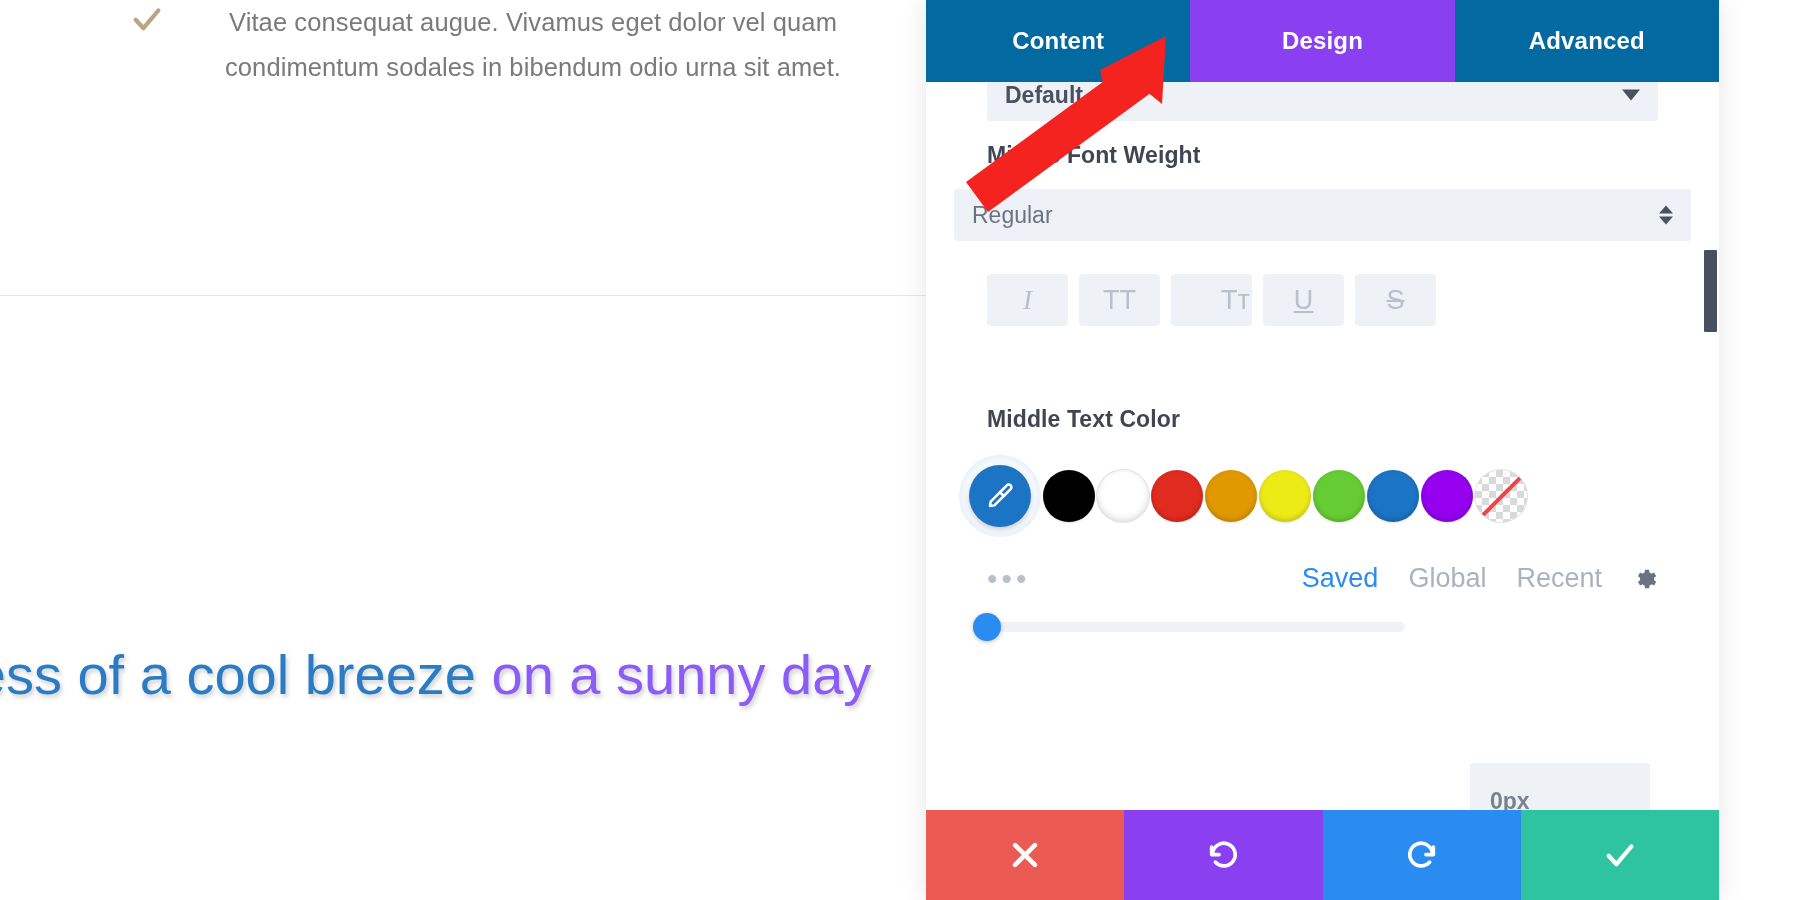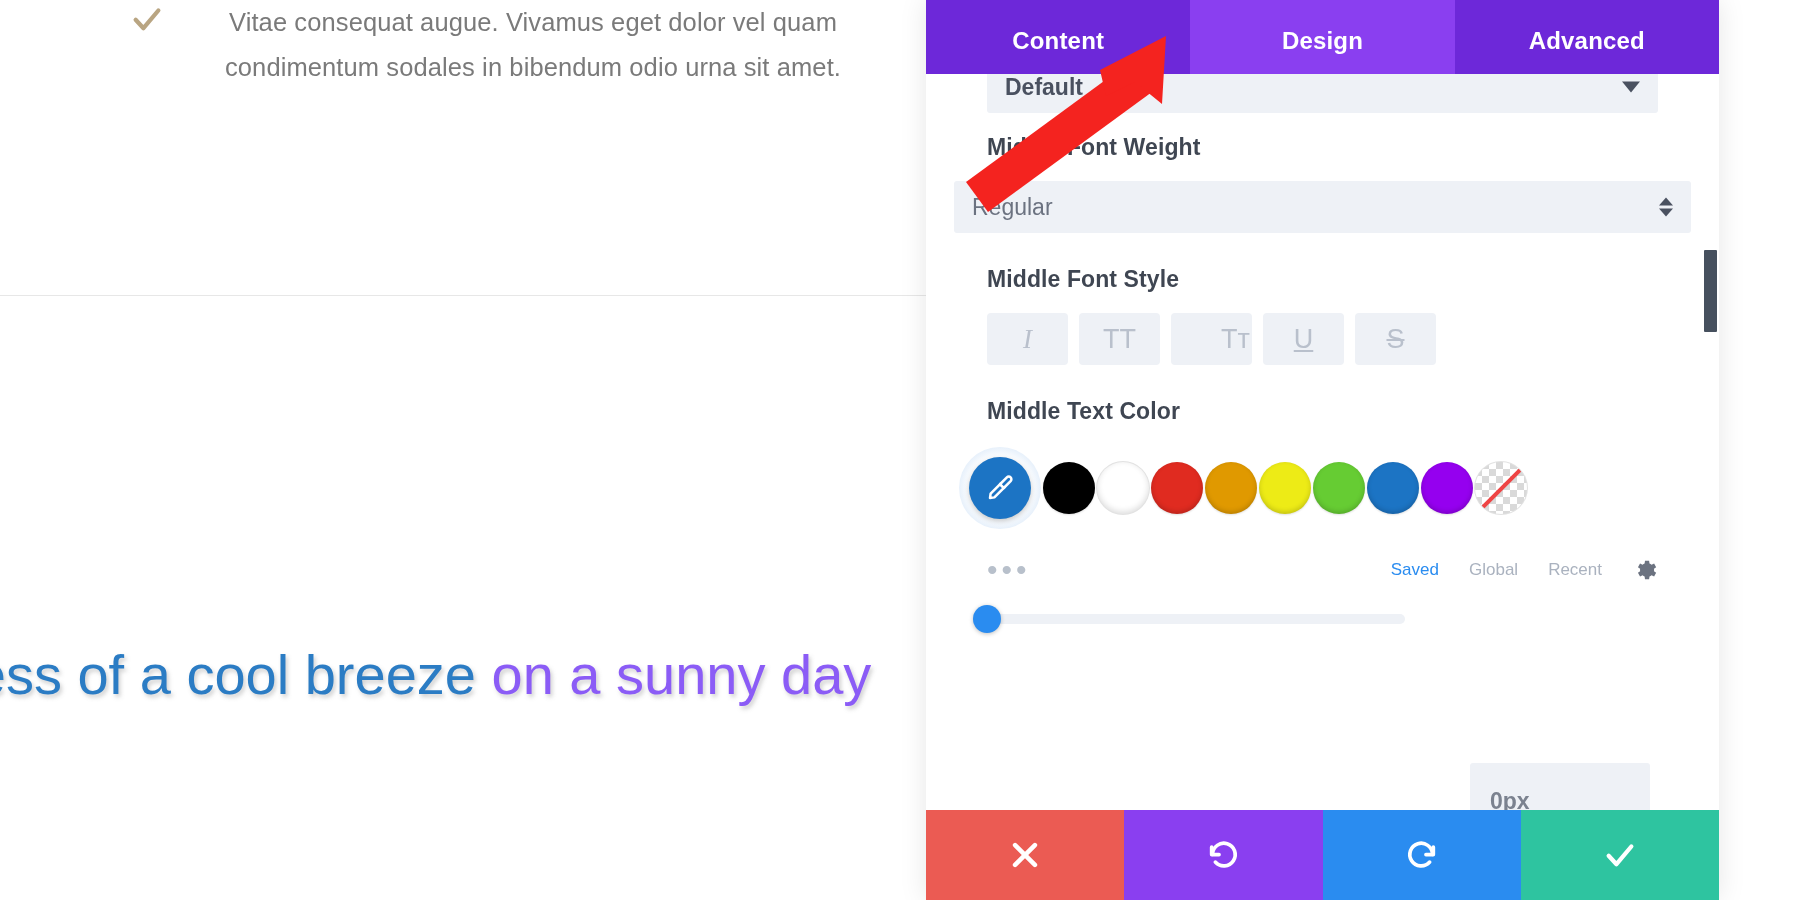--- a/index.html
+++ b/index.html
@@ -45,32 +45,32 @@
   .hero-yellow { color: #8b5cf6; }
 
   
   .modal {
     position: absolute; left: 926px; top: 0; width: 793px; height: 900px;
     background: #ffffff;
     box-shadow: 0 0 26px rgba(0,0,0,.10);
   }
   .modal-tabs {
     position: absolute; left: 0; top: 0; width: 793px; height: 82px;
-    background: #6d28d9; display: flex;
+    background: #0369a1; display: flex;
   }
   .tab {
     flex: 1 1 0; height: 82px; display: flex; align-items: center;
     justify-content: center; color: #ffffff; font-size: 24px;
     font-weight: 700; letter-spacing: .2px; cursor: pointer;
     font-family: "Liberation Sans", sans-serif;
   }
   .tab.active { background: #8a3ff0; }
 
   .modal-body {
-    position: absolute; left: 0; top: 74px; width: 793px; height: 728px;
+    position: absolute; left: 0; top: 82px; width: 793px; height: 728px;
     background: #ffffff; overflow: hidden;
   }
   .field-block { position: absolute; left: 0; width: 793px; }
 
   .ctrl-label {
     font-size: 23px; font-weight: 700; color: #3f4652;
     font-family: "Liberation Sans", sans-serif; letter-spacing: .1px;
   }
   .select-box {
     position: relative; height: 52px; background: #eef1f6;
@@ -140,21 +140,21 @@
   .swatch-none::after {
     content: ""; position: absolute; left: 50%; top: -4px;
     width: 4px; height: 62px; background: #ef4444;
     transform: translateX(-50%) rotate(45deg);
   }
 
   
   .meta-row { display: flex; align-items: center; }
   .dots { color: #b8c0cb; font-size: 30px; letter-spacing: 4px; line-height: 1; cursor: pointer; }
   .meta-right { margin-left: auto; display: flex; align-items: center; gap: 30px; }
-  .meta-link { font-size: 17px; color: #aab2bf; cursor: pointer;
+  .meta-link { font-size: 27px; color: #aab2bf; cursor: pointer;
     font-family: "Liberation Sans", sans-serif; }
   .meta-link.active { color: #2a8cf0; }
   .gear { width: 26px; height: 26px; color: #6b7280; cursor: pointer; }
   .gear svg { width: 26px; height: 26px; display: block; }
 
   
   .slider-row { display: flex; align-items: center; }
   .slider-track {
     position: relative; width: 418px; height: 10px; background: #eef1f6;
     border-radius: 5px;
@@ -254,21 +254,20 @@
         <div class="select-box" style="margin:0 28px;">
           <span class="select-value">Regular</span>
           <span class="select-caret">
             <span class="caret-up"></span>
               <span class="caret-dn"></span>
           </span>
         </div>
       </div>
 
       <div class="field-block" style="top:192px;">
-        <div class="ctrl-label" style="margin:0 61px 20px;">Middle Font Style</div>
         <div class="style-row" style="margin:0 61px;">
           <div class="style-btn">
             <span class="gi gi-italic">I</span>
           </div>
           <div class="style-btn">
             <span class="gi gi-upper">TT</span>
           </div>
           <div class="style-btn">
             <span class="gi gi-small">Tт</span>
           </div>

